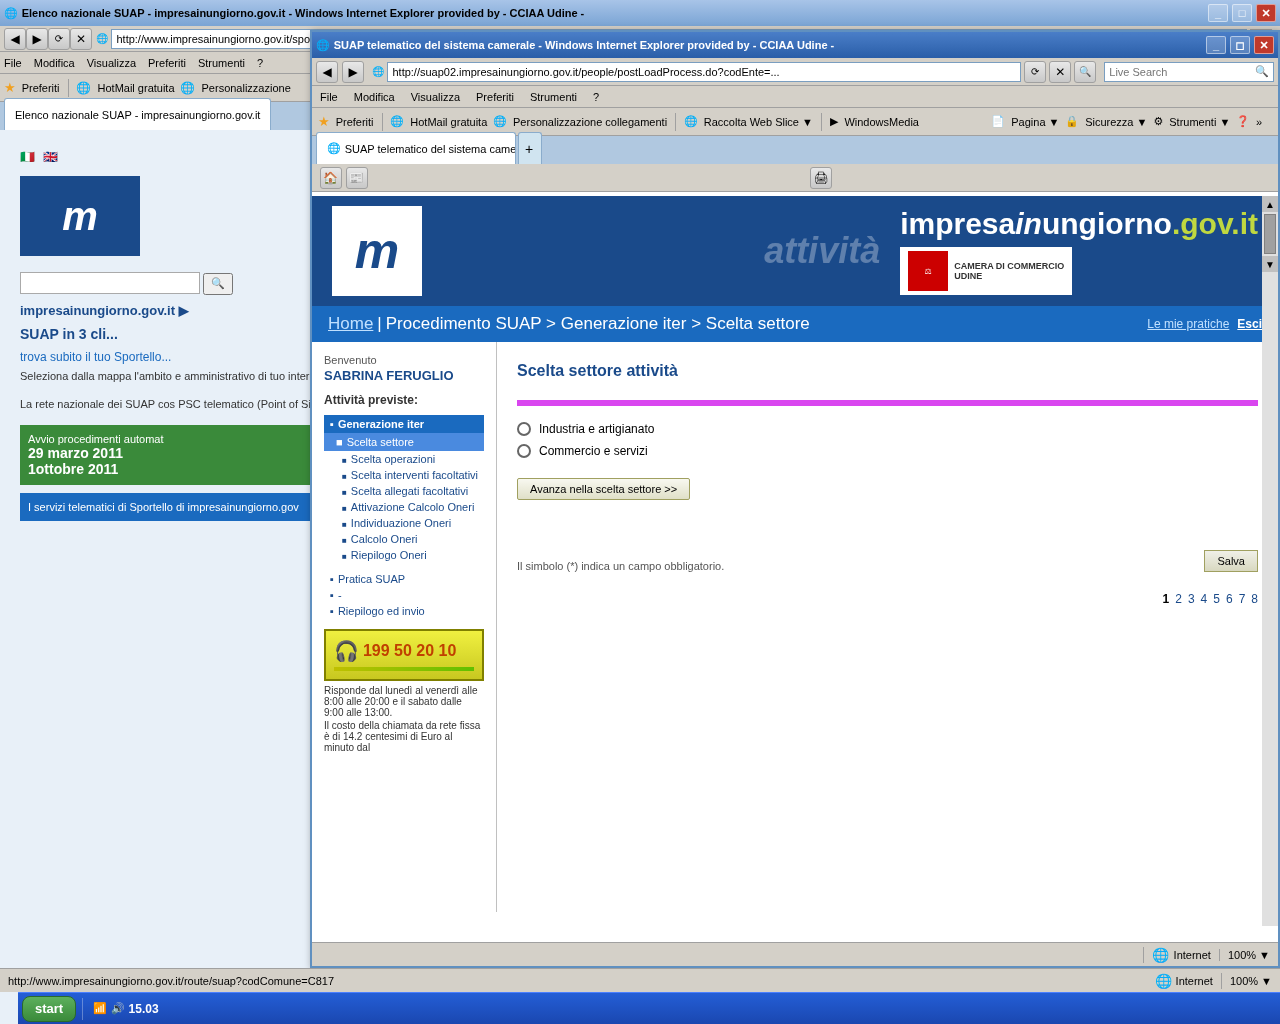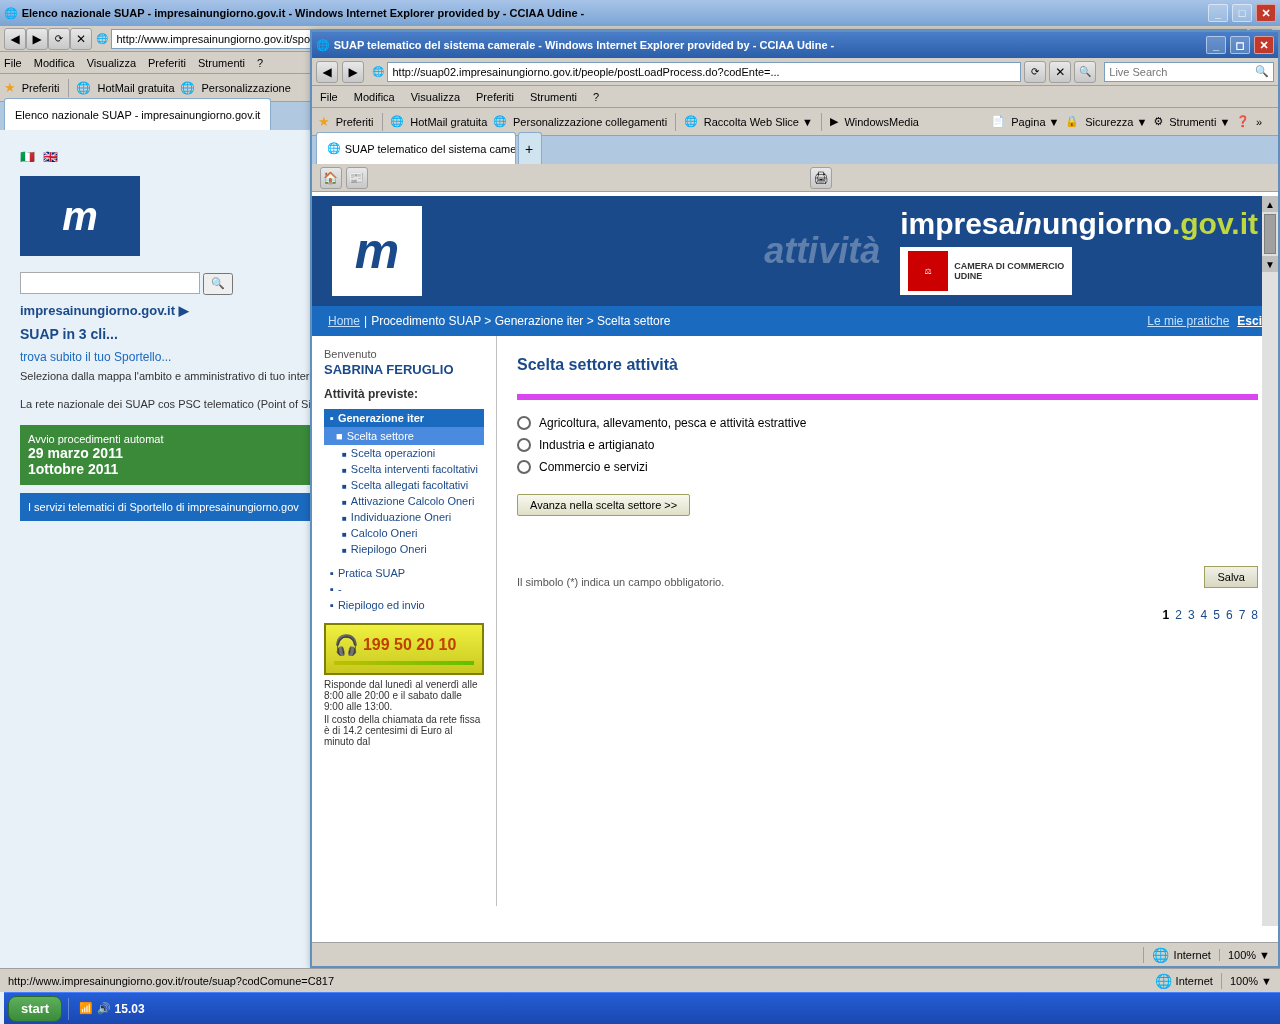--- a/index.html
+++ b/index.html
@@ -1,19 +1,19 @@
 <!DOCTYPE html>
 <html><head>
   <meta charset="utf-8">
   <style>
     * { margin: 0; padding: 0; box-sizing: border-box; }
     body { font-family: Arial, sans-serif; font-size: 12px; background: #d4d0c8; width: 1280px; height: 1024px; overflow: hidden; position: relative; }
 
     
-    .taskbar { position: absolute; bottom: 0; left: 4px; right: 0; height: 32px; background: linear-gradient(to bottom, #245ed6, #1a47b0); display: flex; align-items: center; z-index: 1000; border-top: 1px solid #4a7fff; }
+    .taskbar { position: absolute; bottom: 0; left: 18px; right: 0; height: 32px; background: linear-gradient(to bottom, #245ed6, #1a47b0); display: flex; align-items: center; z-index: 1000; border-top: 1px solid #4a7fff; }
     .start-btn { background: linear-gradient(to bottom, #5db05d, #3a8a3a); color: white; font-weight: bold; font-size: 13px; padding: 3px 12px; margin: 2px 4px; border-radius: 8px; border: 1px solid #2a6a2a; height: 26px; display: flex; align-items: center; cursor: pointer; }
     .taskbar-items { display: flex; align-items: center; flex: 1; gap: 3px; padding: 0 4px; }
     .taskbar-item { background: linear-gradient(to bottom, #4a7ecf, #2d5ca8); color: white; font-size: 11px; padding: 2px 8px; height: 24px; display: flex; align-items: center; border: 1px solid #6a9eef; border-radius: 3px; cursor: pointer; max-width: 130px; overflow: hidden; white-space: nowrap; }
     .taskbar-item.active { background: linear-gradient(to bottom, #6a9eef, #4a7ecf); }
     .taskbar-tray { display: flex; align-items: center; gap: 4px; padding: 0 8px; color: white; font-size: 11px; }
 
     
     .statusbar { position: absolute; bottom: 32px; left: 0; right: 0; height: 24px; background: #d4d0c8; display: flex; align-items: center; border-top: 1px solid #a0a0a0; z-index: 999; }
     .statusbar-url { flex: 1; font-size: 11px; padding: 0 8px; color: #000; }
     .statusbar-right { display: flex; align-items: center; gap: 4px; padding: 0 8px; }
@@ -273,21 +273,21 @@
           <div style="width:40px;height:40px;background:#c00;display:flex;align-items:center;justify-content:center;font-size:8px;color:white;text-align:center;">⚖</div>
           <div>
             <div style="font-size:9px;font-weight:bold;color:#333;">CAMERA DI COMMERCIO</div>
             <div style="font-size:9px;font-weight:bold;color:#333;">UDINE</div>
           </div>
         </div>
       </div>
     </div>
 
     <div class="breadcrumb-bar">
-      <div style="display:flex;align-items:center;gap:4px;color:white;font-size:12px;">
+      <div style="display:flex;align-items:center;gap:4px;color:white;font-size:17px;">
         <span style="color:#c0e0ff;text-decoration:underline;cursor:pointer;">Home</span>
         <span> | </span>
         <span>Procedimento SUAP &gt; Generazione iter &gt; Scelta settore</span>
       </div>
       <div style="display:flex;gap:8px;">
         <span style="color:#c0e0ff;text-decoration:underline;cursor:pointer;font-size:12px;">Le mie pratiche</span>
         <span style="color:white;text-decoration:underline;cursor:pointer;font-size:12px;font-weight:bold;">Esci</span>
       </div>
     </div>
 
@@ -328,24 +328,20 @@
           <div style="height:4px;background:linear-gradient(to right,#c0c000,#60c000);margin-top:4px;"></div>
         </div>
         <div class="phone-desc" style="font-size:10px;margin-top:4px;">Risponde dal lunedì al venerdì alle 8:00 alle 20:00 e il sabato dalle 9:00 alle 13:00.</div>
         <div class="phone-desc" style="font-size:10px;margin-top:2px;">Il costo della chiamata da rete fissa è di 14.2 centesimi di Euro al minuto dal</div>
       </div>
 
       <div class="main-content">
         <div class="section-title">Scelta settore attività</div>
 
         <div class="radio-group">
-          <div class="radio-item">
-            <div class="radio-circle"></div>
-            <span>Agricoltura, allevamento, pesca e attività estrattive</span>
-          </div>
           <div class="radio-item">
             <div class="radio-circle"></div>
             <span>Industria e artigianato</span>
           </div>
           <div class="radio-item">
             <div class="radio-circle"></div>
             <span>Commercio e servizi</span>
           </div>
         </div>
 

